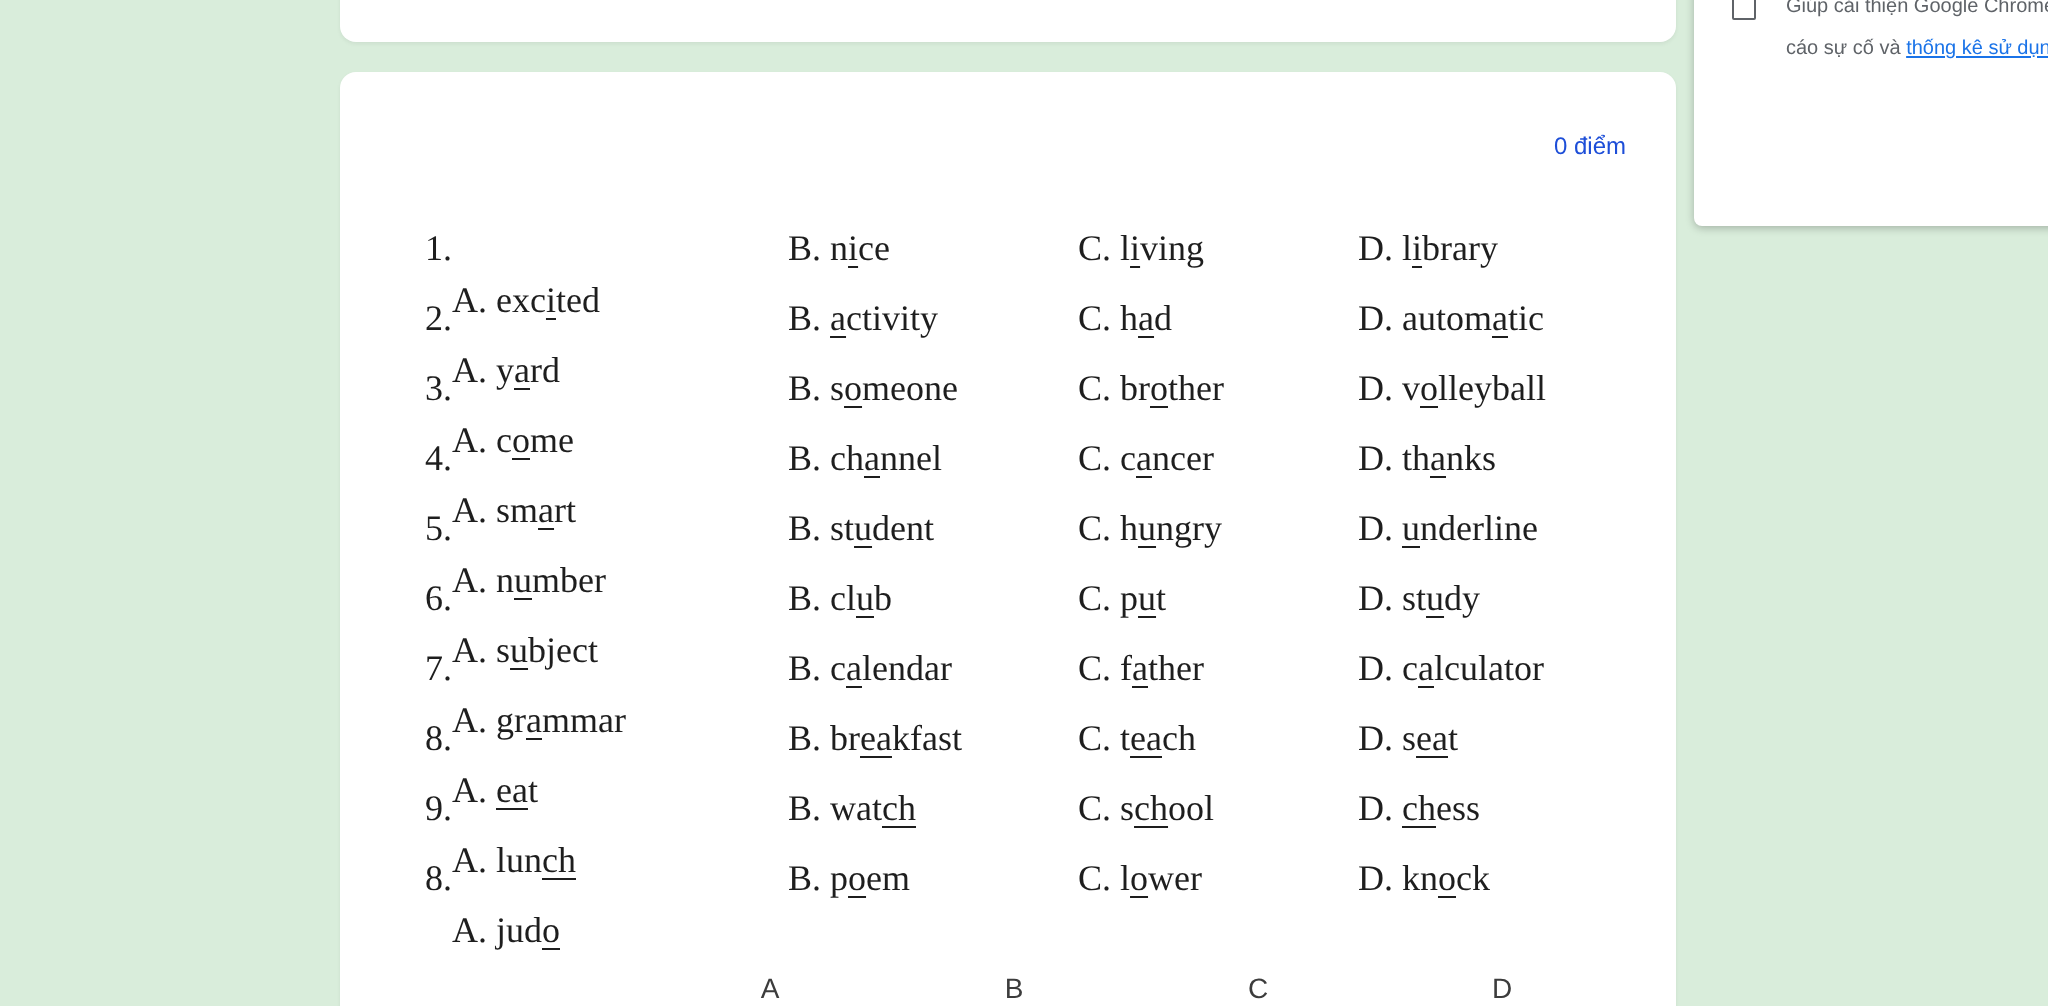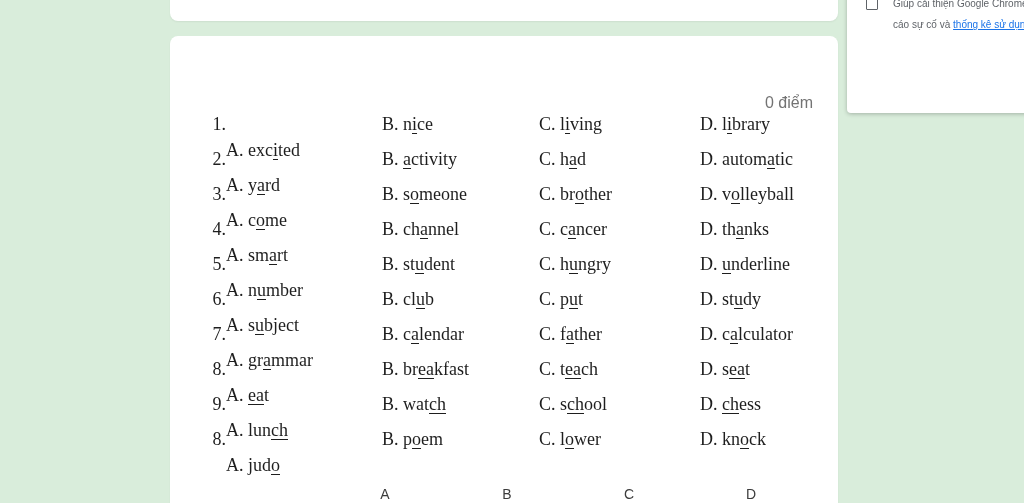--- a/index.html
+++ b/index.html
@@ -16,38 +16,38 @@
       box-shadow: 0 1px 2px rgba(0,0,0,0.06);
     }
     .main-card {
       position: absolute; left: 170px; top: 36px;
       width: 668px; height: 480px;
       background: #fff; border-radius: 8px;
       box-shadow: 0 1px 2px rgba(0,0,0,0.06);
     }
     .points {
       position: absolute; right: 25px; top: 30px;
-      font-size: 16px; color: #737373; margin-top: 28px;
+      font-size: 12px; color: #1d4ed8;
     }
     .question-image {
       position: absolute; left: 0; top: 78px; width: 668px;
       font-family: "Liberation Serif", serif;
       font-size: 18px; color: #1e1e1e;
     }
     .q-row {
       position: absolute; left: 0; height: 24px; width: 668px;
     }
     .q-num {
       position: absolute; left: 34px; width: 22px; text-align: right;
     }
     .opt { position: absolute; white-space: nowrap; }
     .opt-a { left: 56px; margin-top: 26px; }
-    .opt-b { left: 212px; }
+    .opt-b { left: 224px; }
     .opt-c { left: 369px; }
-    .opt-d { left: 530px; }
+    .opt-d { left: 509px; }
     .opt u { text-decoration: underline; text-underline-offset: 3px; text-decoration-thickness: 1px; }
     .col-headers {
       position: absolute; top: 450px; left: 0; width: 668px;
       font-size: 14px; color: #3c3c3c;
     }
     .col-head { position: absolute; width: 20px; text-align: center; }
     .popup {
       position: absolute; left: 847px; top: -8px;
       width: 200px; height: 121px;
       background: #fff; border-radius: 4px;

